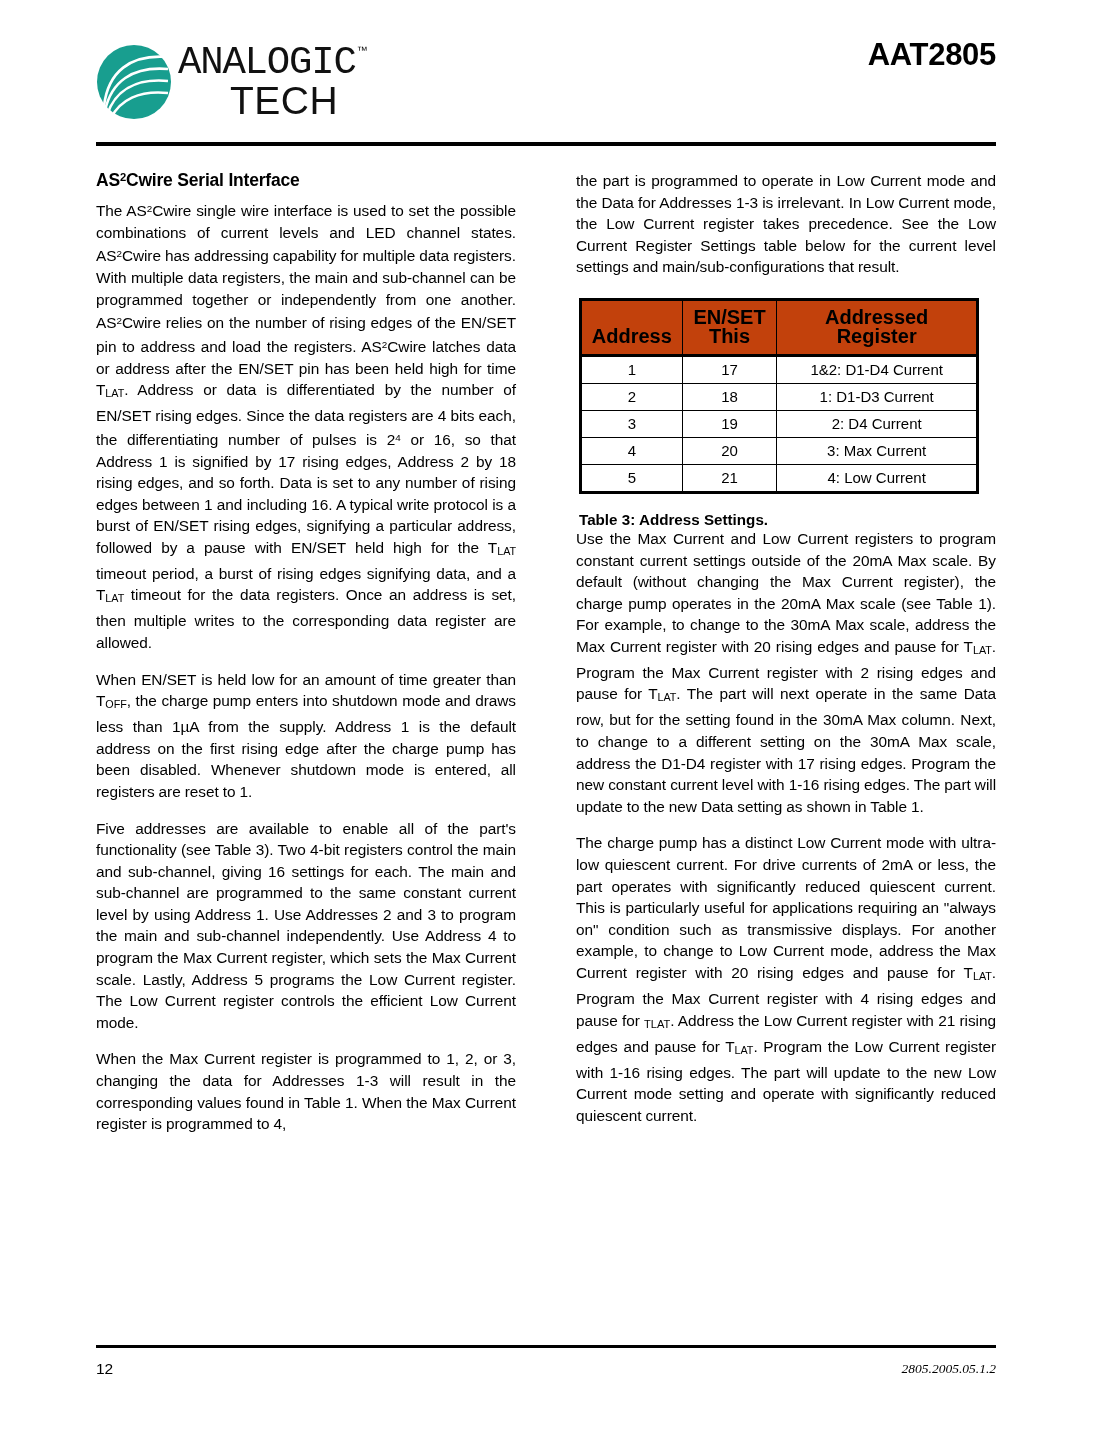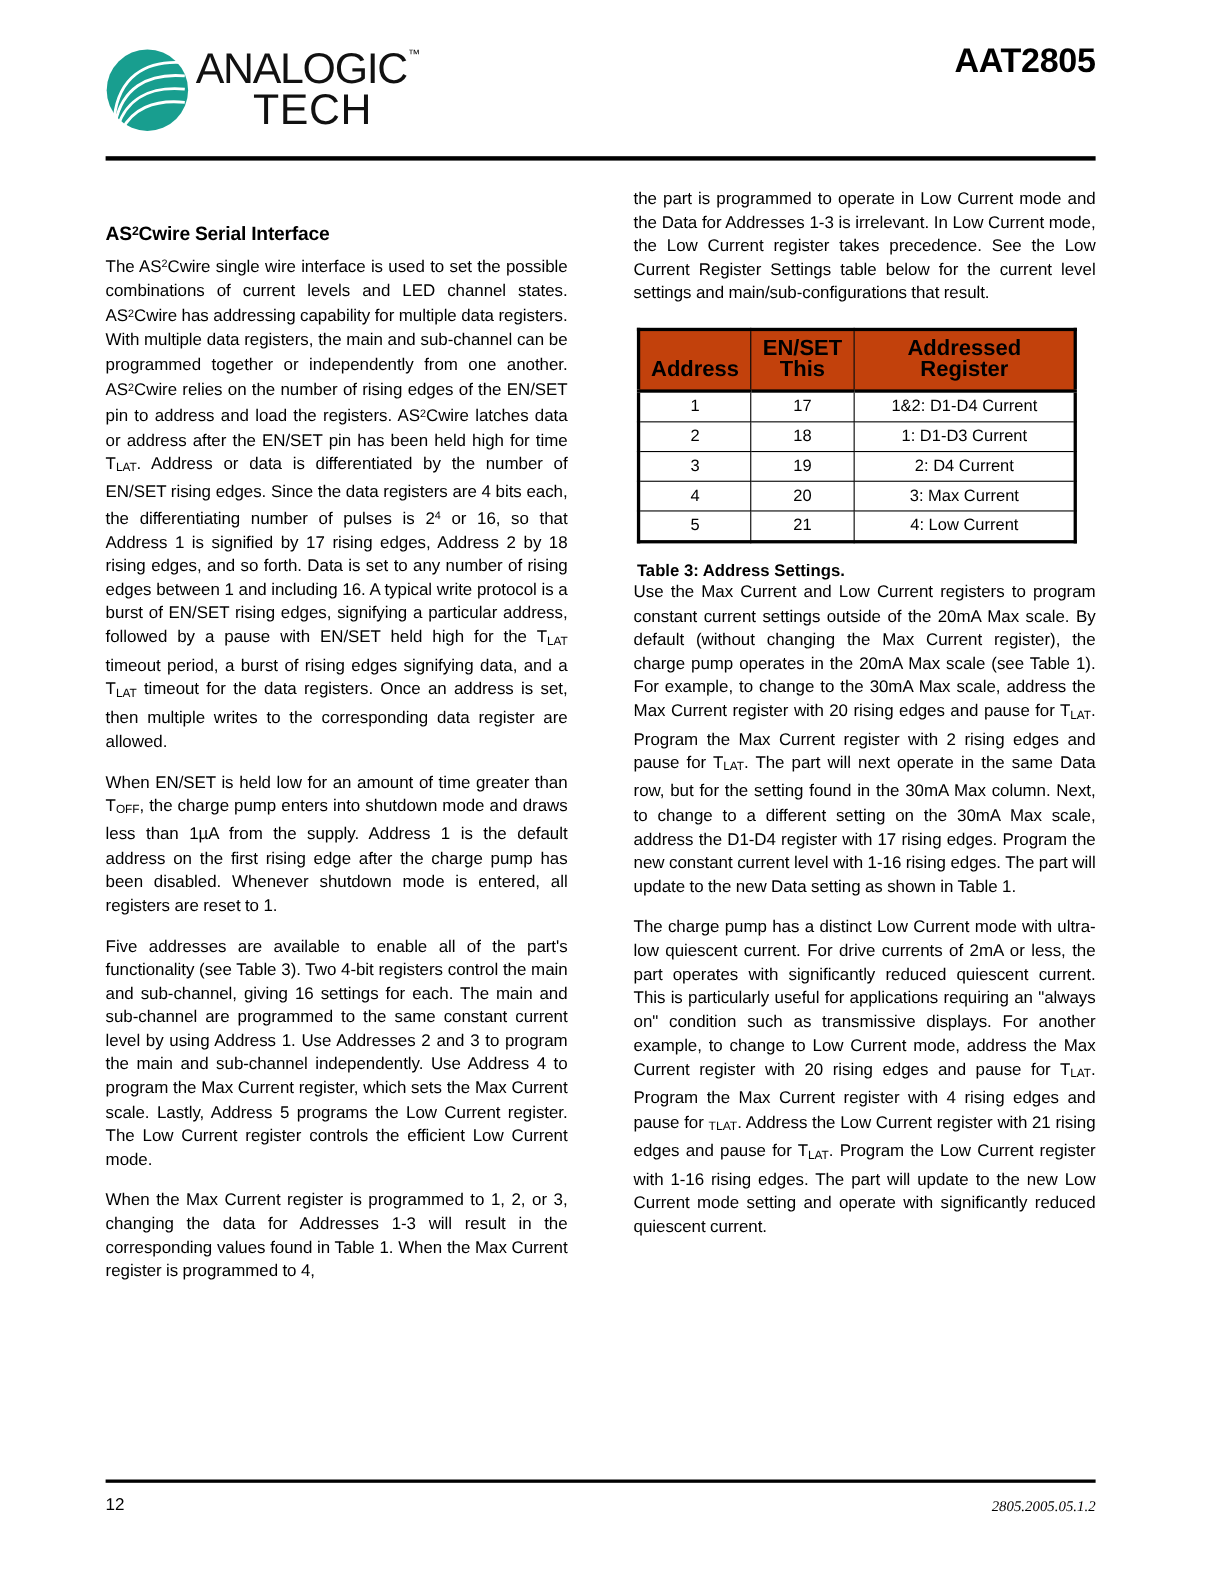--- a/index.html
+++ b/index.html
@@ -41,21 +41,21 @@
     width: 76px;
     height: 80px;
     flex: 0 0 auto;
   }
   .logo-words {
     margin-left: 6px;
     margin-top: 2px;
     position: relative;
   }
   .logo-line1 {
-    font-family: Liberation Sans, sans-serif;
+    font-family: Liberation Mono, monospace;
     font-size: 39px;
     letter-spacing: -1.2px;
     line-height: 38px;
     color: #111111;
   }
   .logo-line2 {
     font-family: "Liberation Sans", sans-serif;
     font-size: 39px;
     letter-spacing: 0.5px;
     line-height: 38px;
@@ -96,21 +96,21 @@
 
   
   .columns {
     display: flex;
     margin-top: 24px;
     height: 1120px;
   }
   .col {
     width: 420px;
   }
-  .col-left { margin-right: 60px; margin-top: 32px; }
+  .col-left { margin-right: 60px; }
 
   h2.sec {
     font-size: 17.5px;
     font-weight: bold;
     margin: 0 0 7px 0;
     letter-spacing: -0.2px;
   }
   .sec-spaced { margin-top: 26px; }
 
   p.body {
@@ -170,21 +170,21 @@
     left: 0;
     right: 0;
     bottom: 52px;
   }
   .rule-bottom {
     border-top: 3px solid #000;
   }
   .footer-row {
     display: flex;
     justify-content: space-between;
-    align-items: flex-end;
+    align-items: center;
     margin-top: 12px;
   }
   .page-num {
     font-size: 15.5px;
   }
   .doc-code {
     font-family: "Liberation Serif", serif;
     font-style: italic;
     font-size: 13.5px;
   }

